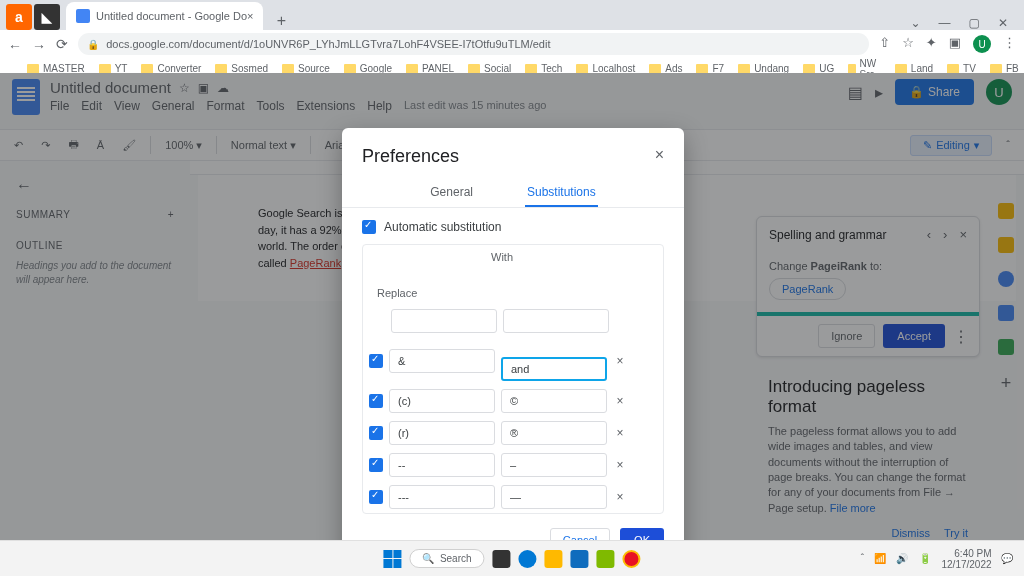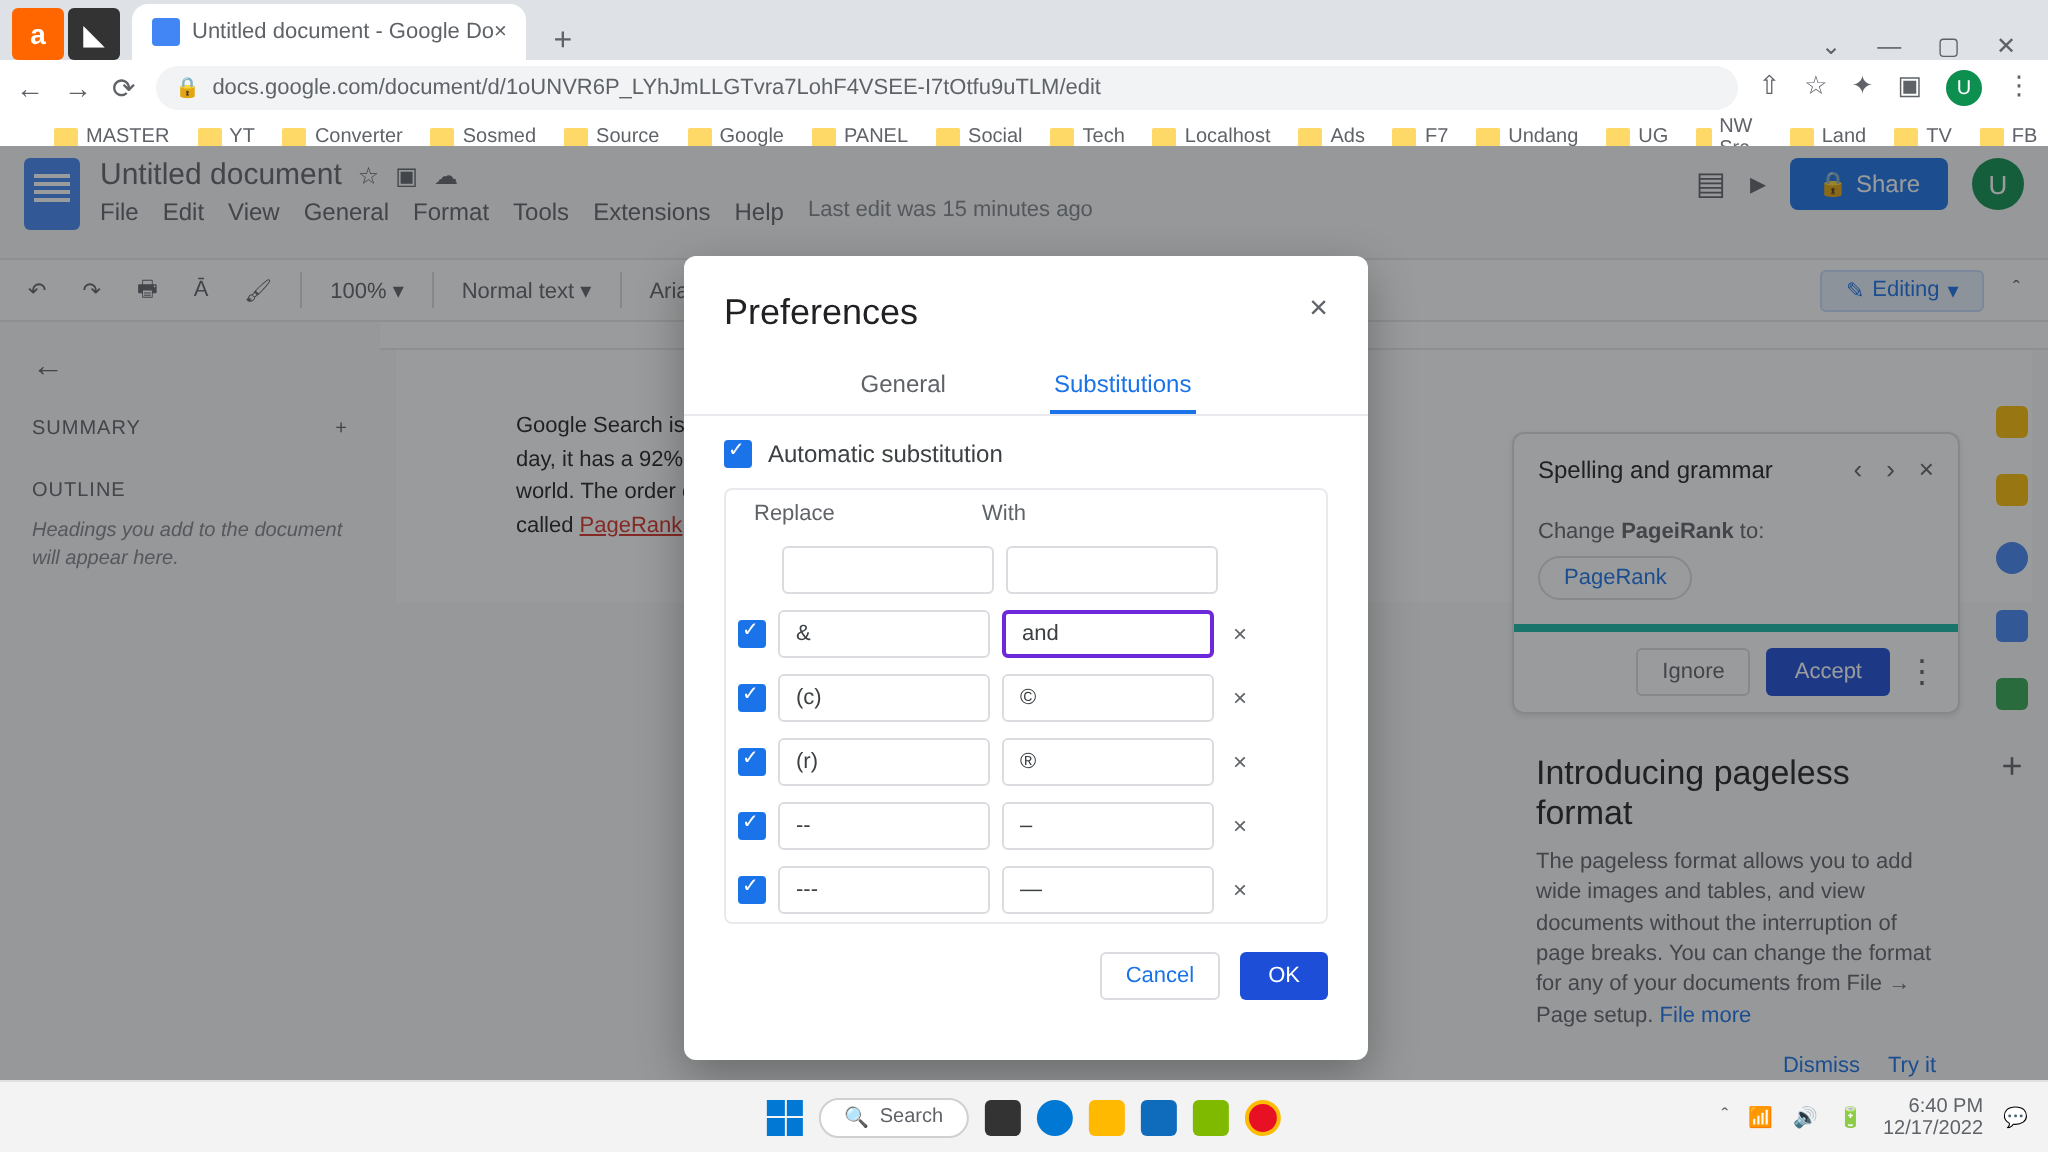--- a/index.html
+++ b/index.html
@@ -83,24 +83,24 @@
 .dlg-close { margin-left:auto; color:#5f6368; font-size:16px; }
 .dlg-tabs { display:flex; justify-content:center; gap:50px; font-size:12px; margin-top:8px; border-bottom:1px solid #e8eaed; }
 .dlg-tab { padding:6px 2px; color:#5f6368; }
 .dlg-tab.active { color:#1a73e8; border-bottom:2px solid #1a73e8; }
 .dlg-body { padding:12px 20px 4px; }
 .check-row { display:flex; align-items:center; gap:8px; font-size:12px; color:#3c4043; margin-bottom:10px; }
 .chk { width:14px; height:14px; background:#1a73e8; border-radius:2px; position:relative; }
 .chk::after { content:"✓"; color:#fff; font-size:10px; position:absolute; left:2px; top:-1px; }
 .sub-table { border:1px solid #e8eaed; border-radius:4px; }
 .sub-head { display:flex; padding:6px 14px; font-size:11px; color:#5f6368; }
-.sub-head > div:first-child { width:114px; }
+.sub-head > div:first-child { width:114px;margin-top:36px; }
 .sub-row { display:flex; align-items:center; padding:4px 6px; gap:6px; font-size:11px; color:#3c4043; }
 .sub-inp { border:1px solid #dadce0; border-radius:3px; height:24px; width:106px; padding:0 8px; font-size:11px; color:#3c4043; }
-.sub-inp.focus { border:2px solid #6d28d9; }
+.sub-inp.focus { border:2px solid #0ea5e9;margin-top:16px; }
 .sub-del { color:#5f6368; font-size:12px; width:14px; text-align:center; }
 .dlg-actions { display:flex; justify-content:flex-end; gap:10px; padding:10px 20px 0; }
 
 
 .taskbar { position:absolute; bottom:0; left:0; right:0; height:36px; background:#f3f3f3; border-top:1px solid #e0e0e0; display:flex; align-items:center; padding:0 10px; z-index:30; }
 .tb-center { position:absolute; left:50%; transform:translateX(-50%); display:flex; align-items:center; gap:8px; }
 .win-logo { width:18px; height:18px; display:grid; grid-template:1fr 1fr/1fr 1fr; gap:1px; }
 .win-logo div { background:#0078d4; }
 .search-pill { display:flex; align-items:center; gap:5px; background:#fff; border:1px solid #d0d0d0; border-radius:14px; padding:3px 12px; font-size:10px; color:#5f6368; }
 .tray-icon { width:18px; height:18px; border-radius:3px; }

